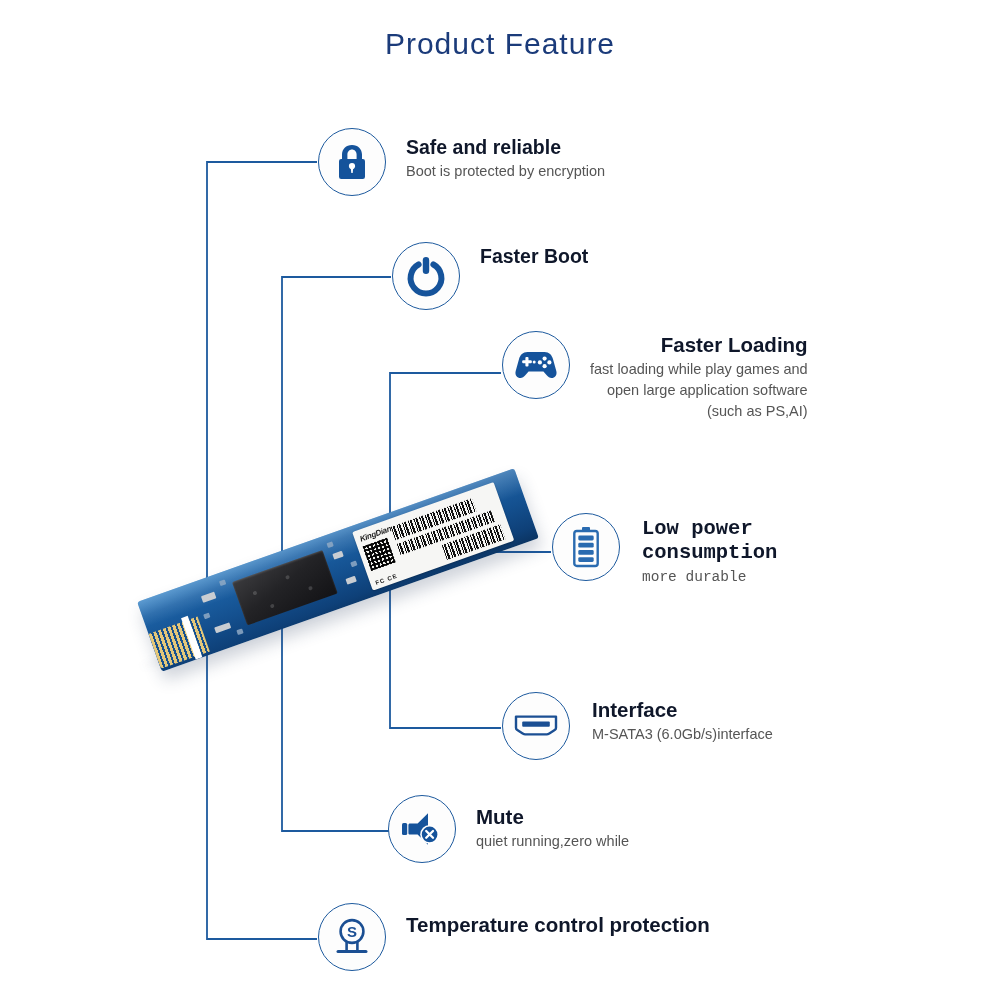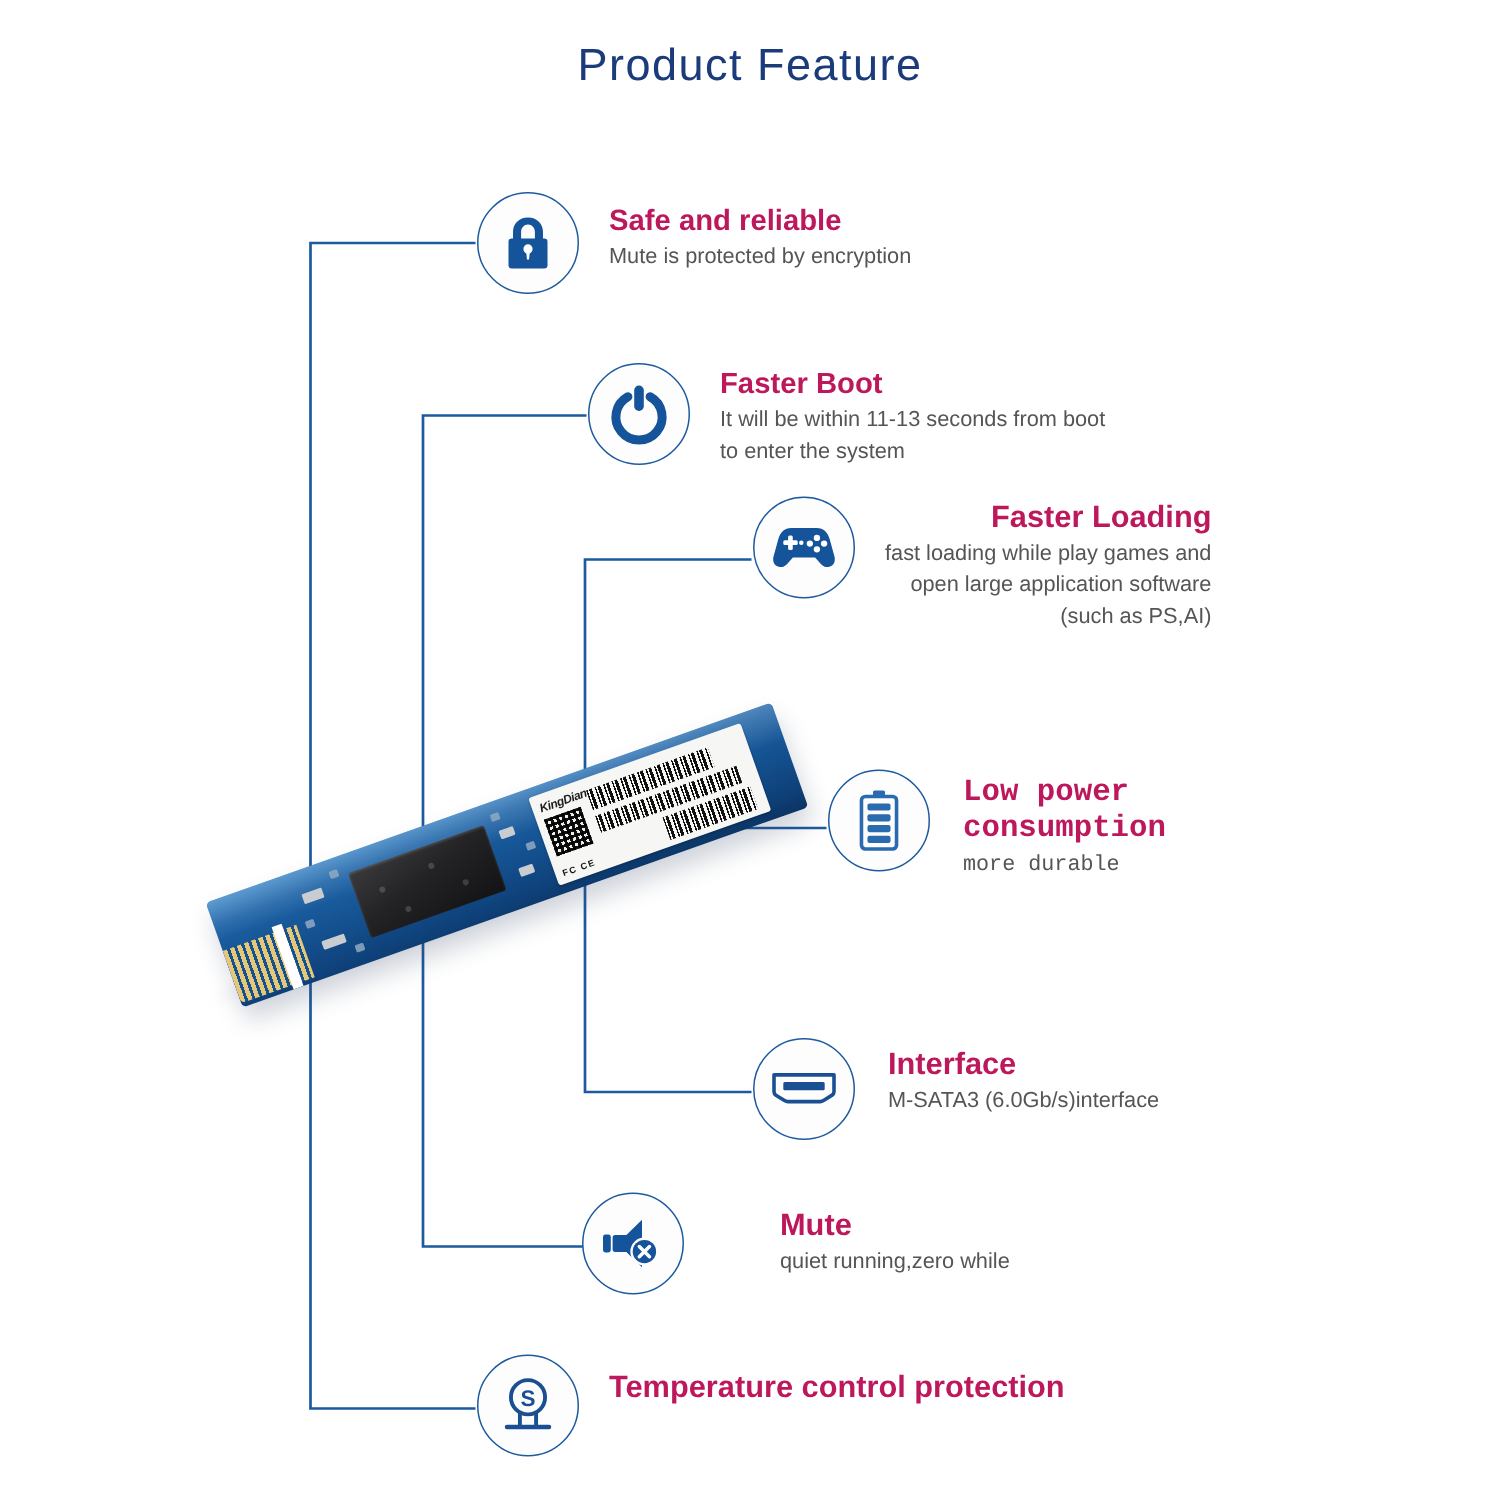--- a/index.html
+++ b/index.html
@@ -64,42 +64,42 @@
     box-sizing: border-box;
   }
   .icon-circle svg { display: block; }
   .feat-text {
     margin-left: 14px;
     padding-top: 2px;
   }
   .feat-title {
     font-size: 19.5px;
     font-weight: bold;
-    color: #be185d;
+    color: #0f172a;
     line-height: 1.18;
     white-space: pre-line;
     margin: 0;
   }
   .feat-desc {
     font-size: 14.5px;
     font-weight: 400;
     color: #555555;
     line-height: 1.43;
     white-space: pre-line;
     margin: 2px 0 0 0;
   }
   .feat-title.big { font-size: 20.5px; }
 
   
   #feature-safe        { left: 318px; top: 128px; }
   #feature-boot        { left: 392px; top: 242px; }
   #feature-loading     { left: 502px; top: 331px; text-align: right; }
   #feature-power       { left: 552px; top: 513px; font-family: Liberation Mono, monospace; }
   #feature-interface   { left: 502px; top: 692px; }
-  #feature-mute        { left: 388px; top: 795px; gap: 44px; }
+  #feature-mute        { left: 388px; top: 795px; }
   #feature-temperature { left: 318px; top: 903px; }
 
   #feature-power .feat-text { margin-left: 22px; padding-top: 4px; }
   #feature-loading .feat-text { margin-left: 20px; }
   #feature-interface .feat-text { margin-left: 22px; padding-top: 6px; }
   #feature-mute .feat-text { margin-left: 20px; padding-top: 10px; }
   #feature-temperature .feat-text { margin-left: 20px; padding-top: 10px; }
   #feature-safe .feat-text { margin-left: 20px; padding-top: 8px; }
   #feature-boot .feat-text { margin-left: 20px; padding-top: 3px; }
 
@@ -297,35 +297,33 @@
     <div class="icon-circle">
       <svg width="38" height="40" viewBox="0 0 38 40">
         <path d="M19 3c-6 0-10 4.2-10 9.6V18h5.4v-5.4c0-2.8 2-5 4.6-5s4.6 2.2 4.6 5V18H29v-5.4C29 7.2 25 3 19 3z" fill="#15539b"></path>
         <rect x="6" y="17" width="26" height="20" rx="2.2" fill="#15539b"></rect>
         <circle cx="19" cy="24" r="3.1" fill="#ffffff"></circle>
         <path d="M17.6 24h2.8l-.7 7h-1.4z" fill="#ffffff"></path>
       </svg>
     </div>
     <div class="feat-text">
       <p class="feat-title">Safe and reliable</p>
-      <p class="feat-desc">Mute is protected by encryption</p>
+      <p class="feat-desc">Boot is protected by encryption</p>
     </div>
   </div>
 
   <div class="feature" id="feature-boot">
     <div class="icon-circle">
       <svg width="40" height="42" viewBox="0 0 40 42">
         <path d="M12.6 9.5a15.4 15.4 0 1 0 14.8 0" fill="none" stroke="#15539b" stroke-width="6" stroke-linecap="round"></path>
         <rect x="16.8" y="2" width="6.4" height="17" rx="3.2" fill="#15539b"></rect>
       </svg>
     </div>
     <div class="feat-text">
       <p class="feat-title">Faster Boot</p>
-      <p class="feat-desc">It will be within 11-13 seconds from boot
-to enter the system</p>
     </div>
   </div>
 
   <div class="feature" id="feature-loading">
     <div class="icon-circle">
       <svg width="44" height="34" viewBox="0 0 44 34">
         <path d="M13.5 4h17c4.6 0 7.4 3 8.6 7.4l3.2 11.6c.9 3.3-.6 6.2-3.5 6.9-2.4.6-4.3-.5-6.3-2.8l-3.1-3.5H14.6l-3.1 3.5c-2 2.3-3.9 3.4-6.3 2.8-2.9-.7-4.4-3.6-3.5-6.9L4.9 11.4C6.1 7 8.9 4 13.5 4z" fill="#15539b"></path>
         <rect x="8.2" y="12.2" width="9.6" height="3.1" rx="1" fill="#ffffff"></rect>
         <rect x="11.4" y="9" width="3.1" height="9.6" rx="1" fill="#ffffff"></rect>
         <circle cx="30.6" cy="10.6" r="2.1" fill="#ffffff"></circle>

